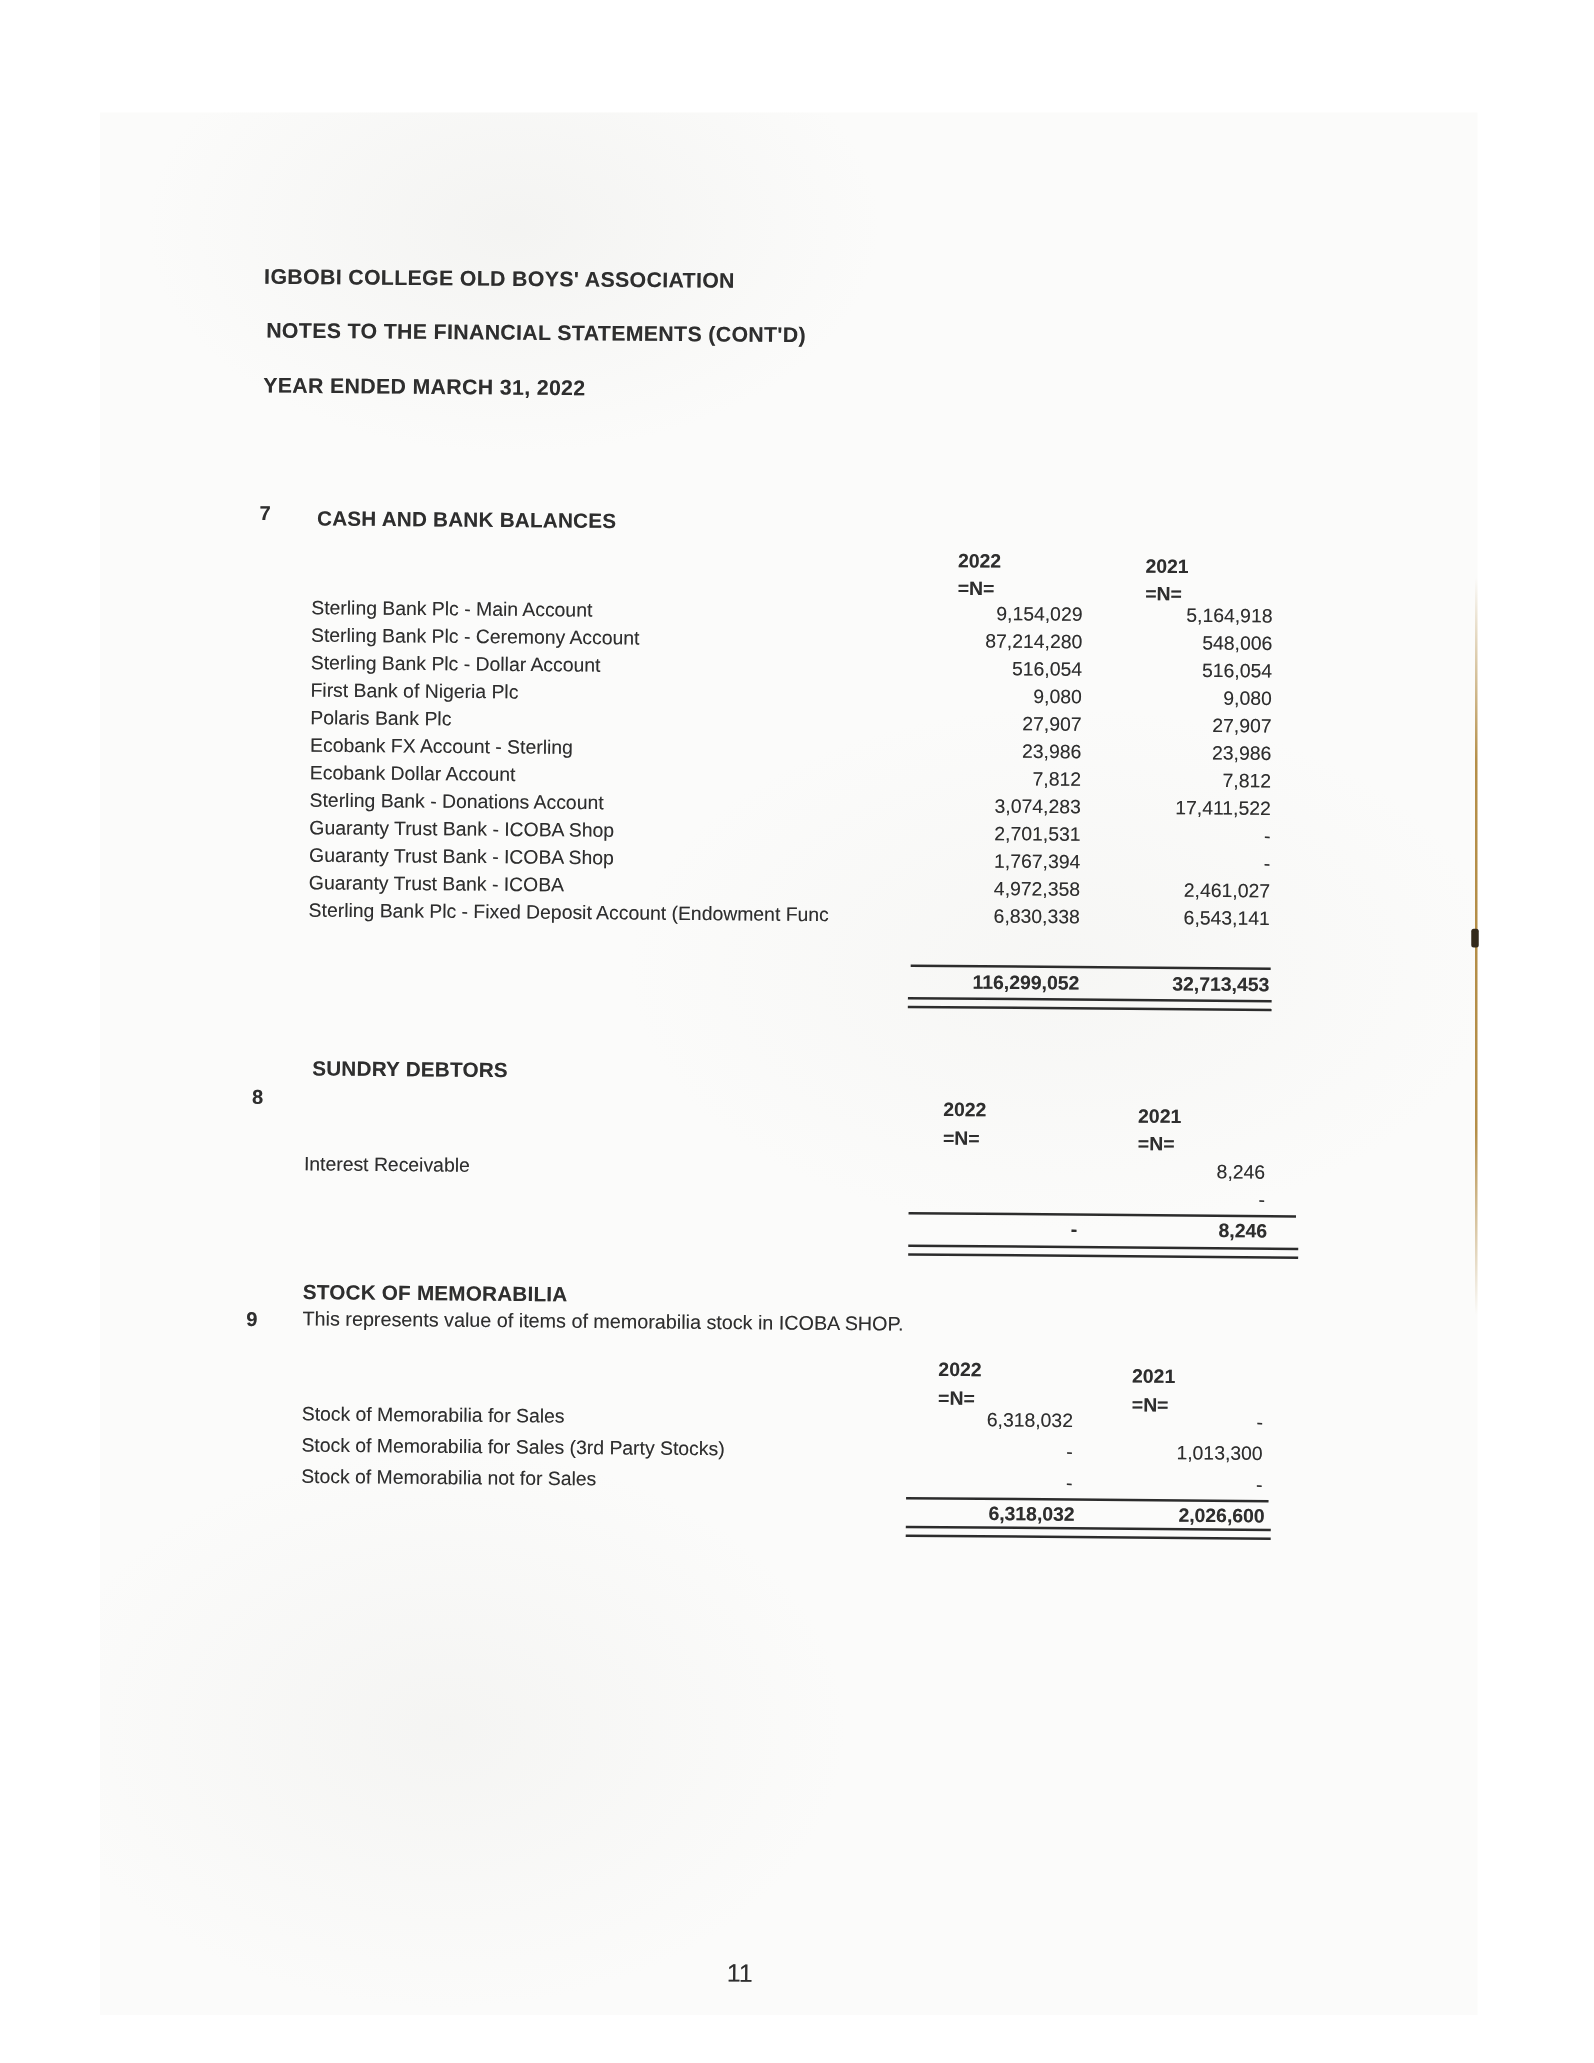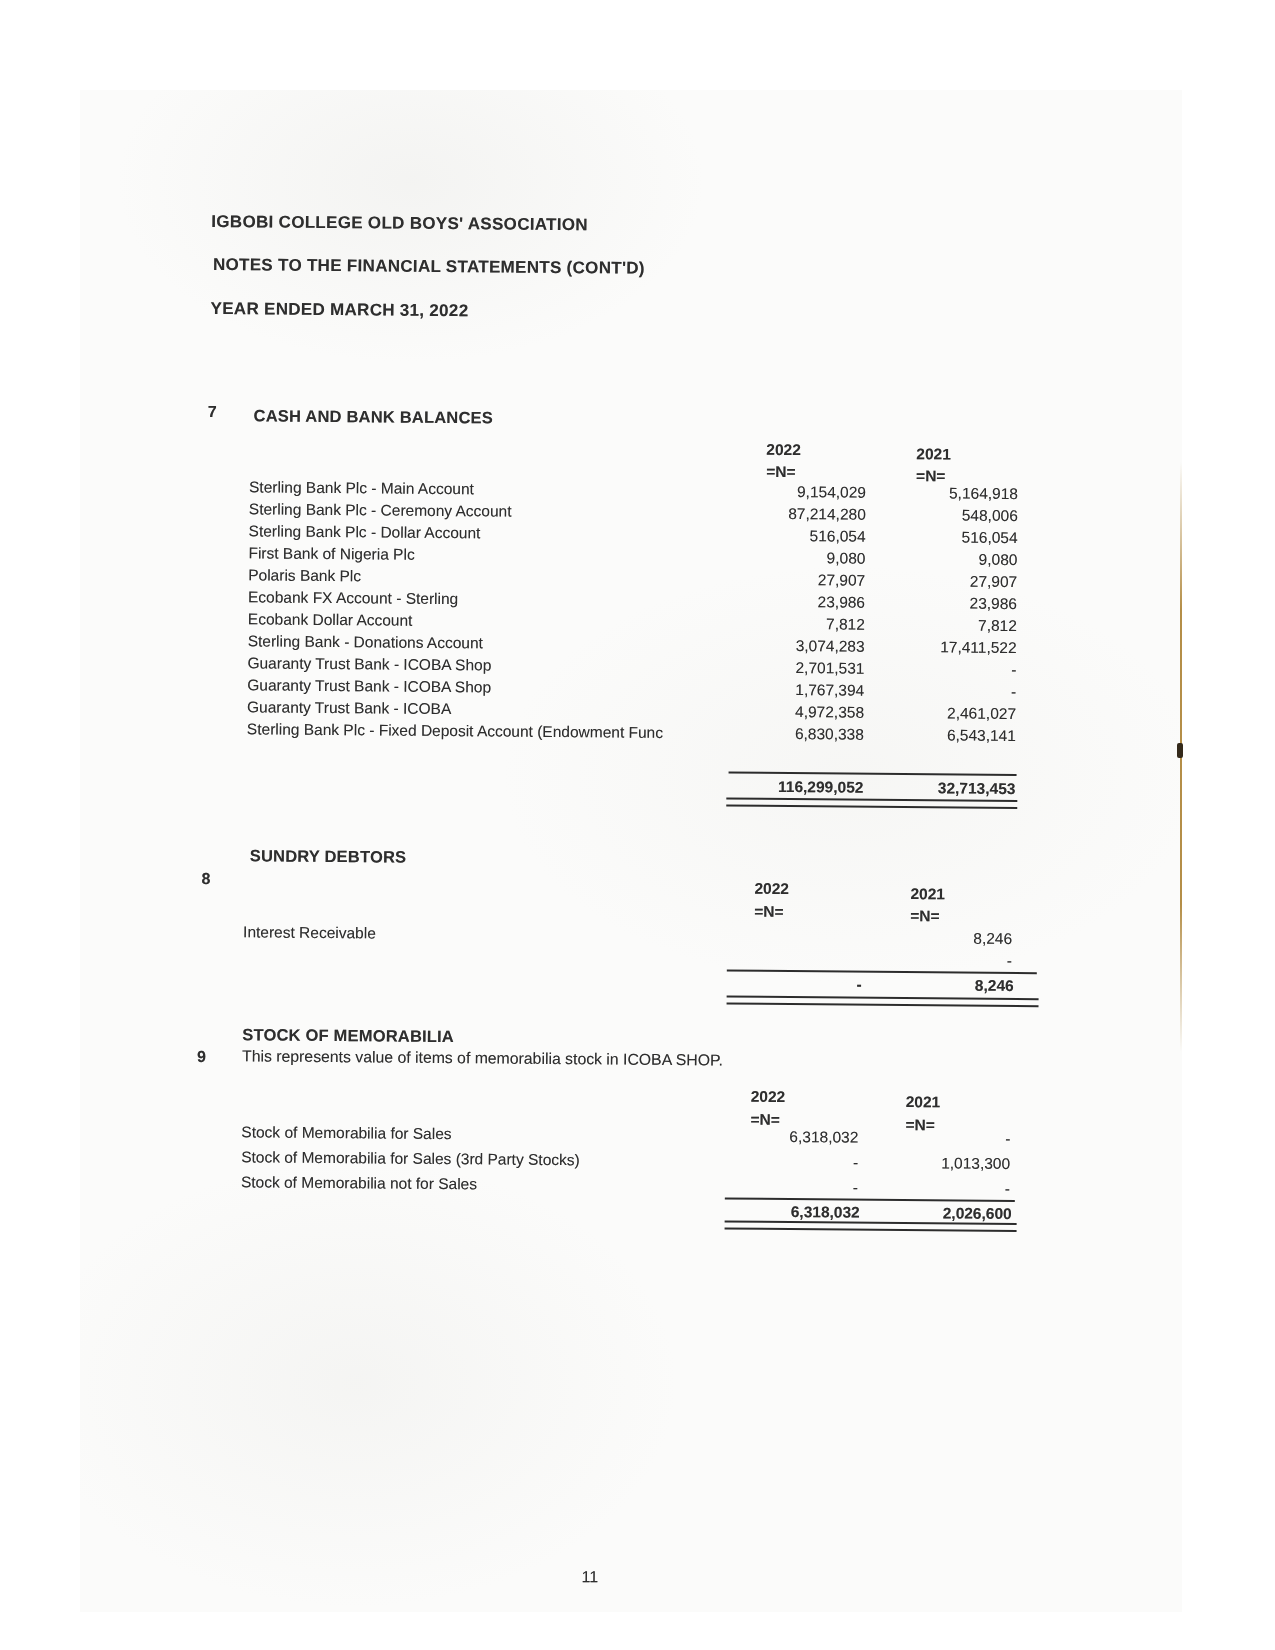--- a/index.html
+++ b/index.html
@@ -39,21 +39,21 @@
   .colhead{width:100px;font-size:15.5px;font-weight:bold;}
   .tbl{width:769px;font-size:15.5px;}
   .trow{display:flex;height:22px;align-items:baseline;}
   .tbl9 .trow{height:25px;}
   .tlabel{flex:0 0 480px;white-space:nowrap;}
   .tv1{flex:0 0 137px;text-align:right;}
   .tv2{flex:0 0 152px;text-align:right;}
   .total-row{font-weight:bold;}
   .rule{height:2px;background:#2c2c2c;}
   .drule{height:5px;border-top:2px solid #2c2c2c;border-bottom:2px solid #2c2c2c;background:transparent;}
-  .pageno{font-size:16px;}
+  .pageno{font-size:20px;}
 </style>
 </head>
 <body>
 
 <div class="page">
   <div class="paper-tint"></div>
   <div class="scan-edge-line"></div>
   <div class="scan-edge-blip"></div>
 
   <div class="content">

